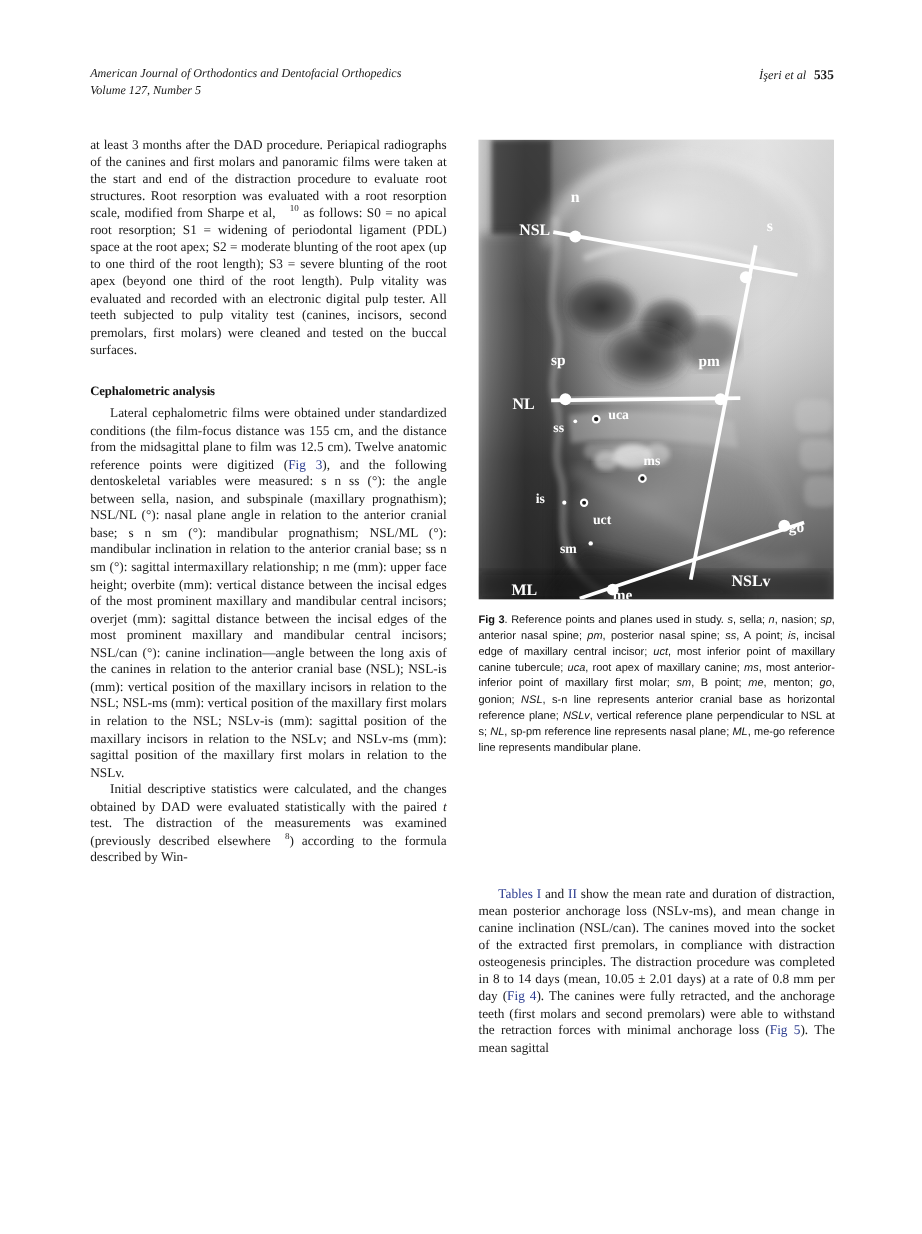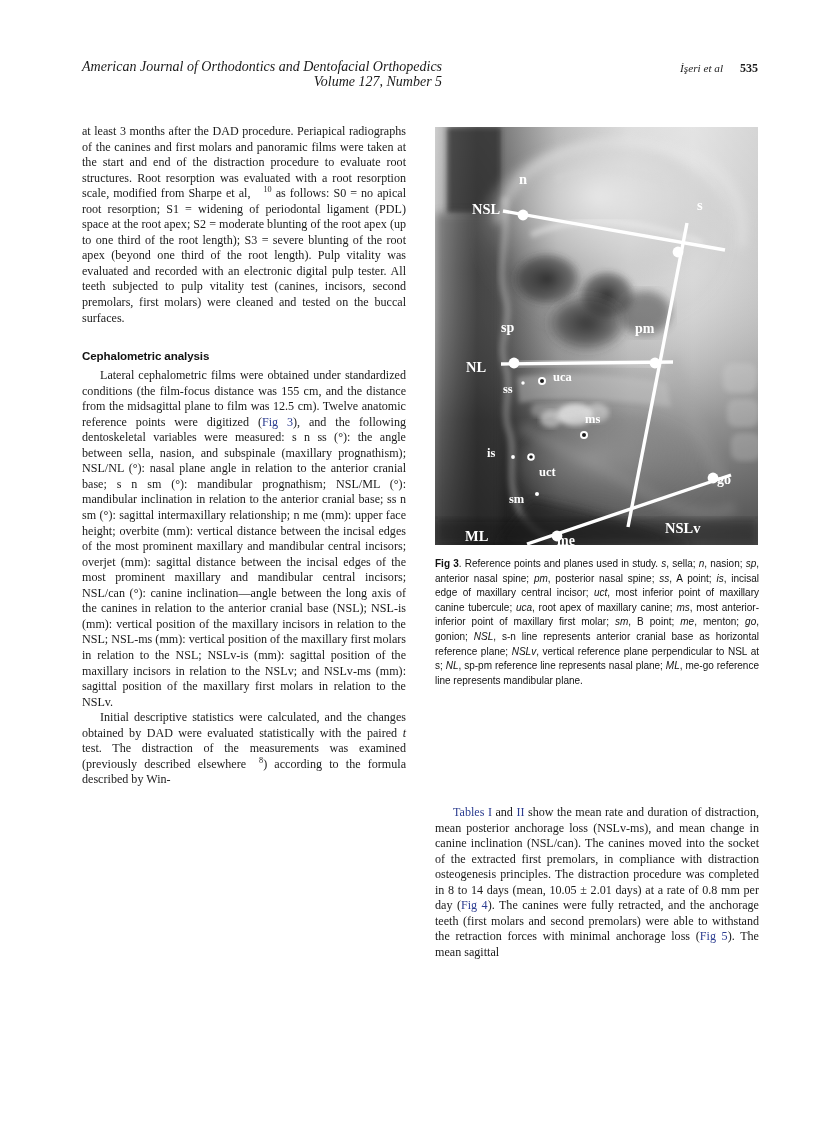--- a/index.html
+++ b/index.html
@@ -27,38 +27,38 @@
     position: absolute;
     left: 82px; top: 60px;
     width: 676px;
     display: flex;
     justify-content: space-between;
     align-items: flex-start;
   }
   .runhead-left {
     font-family: "Liberation Serif", "DejaVu Serif", serif;
     font-style: italic;
-    font-size: 14px;
+    font-size: 11px;
     line-height: 14.5px;
     color: #1a1a1a;
   }
-  .runhead-left .ln2 { display: block; text-align: right; }
+  .runhead-left .ln2 { display: block; }
   .runhead-right {
     white-space: nowrap;
     font-size: 11.2px;
     line-height: 14.5px;
     padding-top: 1px;
   }
   .runhead-right .authors {
     font-style: italic;
     font-family: "Liberation Serif", "DejaVu Serif", serif;
   }
   .runhead-right .pageno {
     font-weight: bold;
-    margin-left: 17px;
+    margin-left: 7px;
     font-size: 12px;
   }
 
   
   .col {
     position: absolute;
     width: 324px;
     font-size: 12.1px;
     line-height: 15.55px;
     text-align: justify;
@@ -67,21 +67,21 @@
   }
   .col-left  { left: 82px;  top: 124px; }
 
   .col p {
     margin: 0;
     text-indent: 0;
   }
   .col p.indent { text-indent: 18px; }
 
   h3.sec-head {
-    font-family: Liberation Sans, sans-serif;
+    font-family: Liberation Serif, serif;
     font-size: 11.6px;
     font-weight: bold;
     margin: 0;
     line-height: 15px;
     letter-spacing: -0.1px;
     color: #111;
   }
   .gap-before-head { height: 22px; }
   .gap-after-head  { height: 5px; }
 

